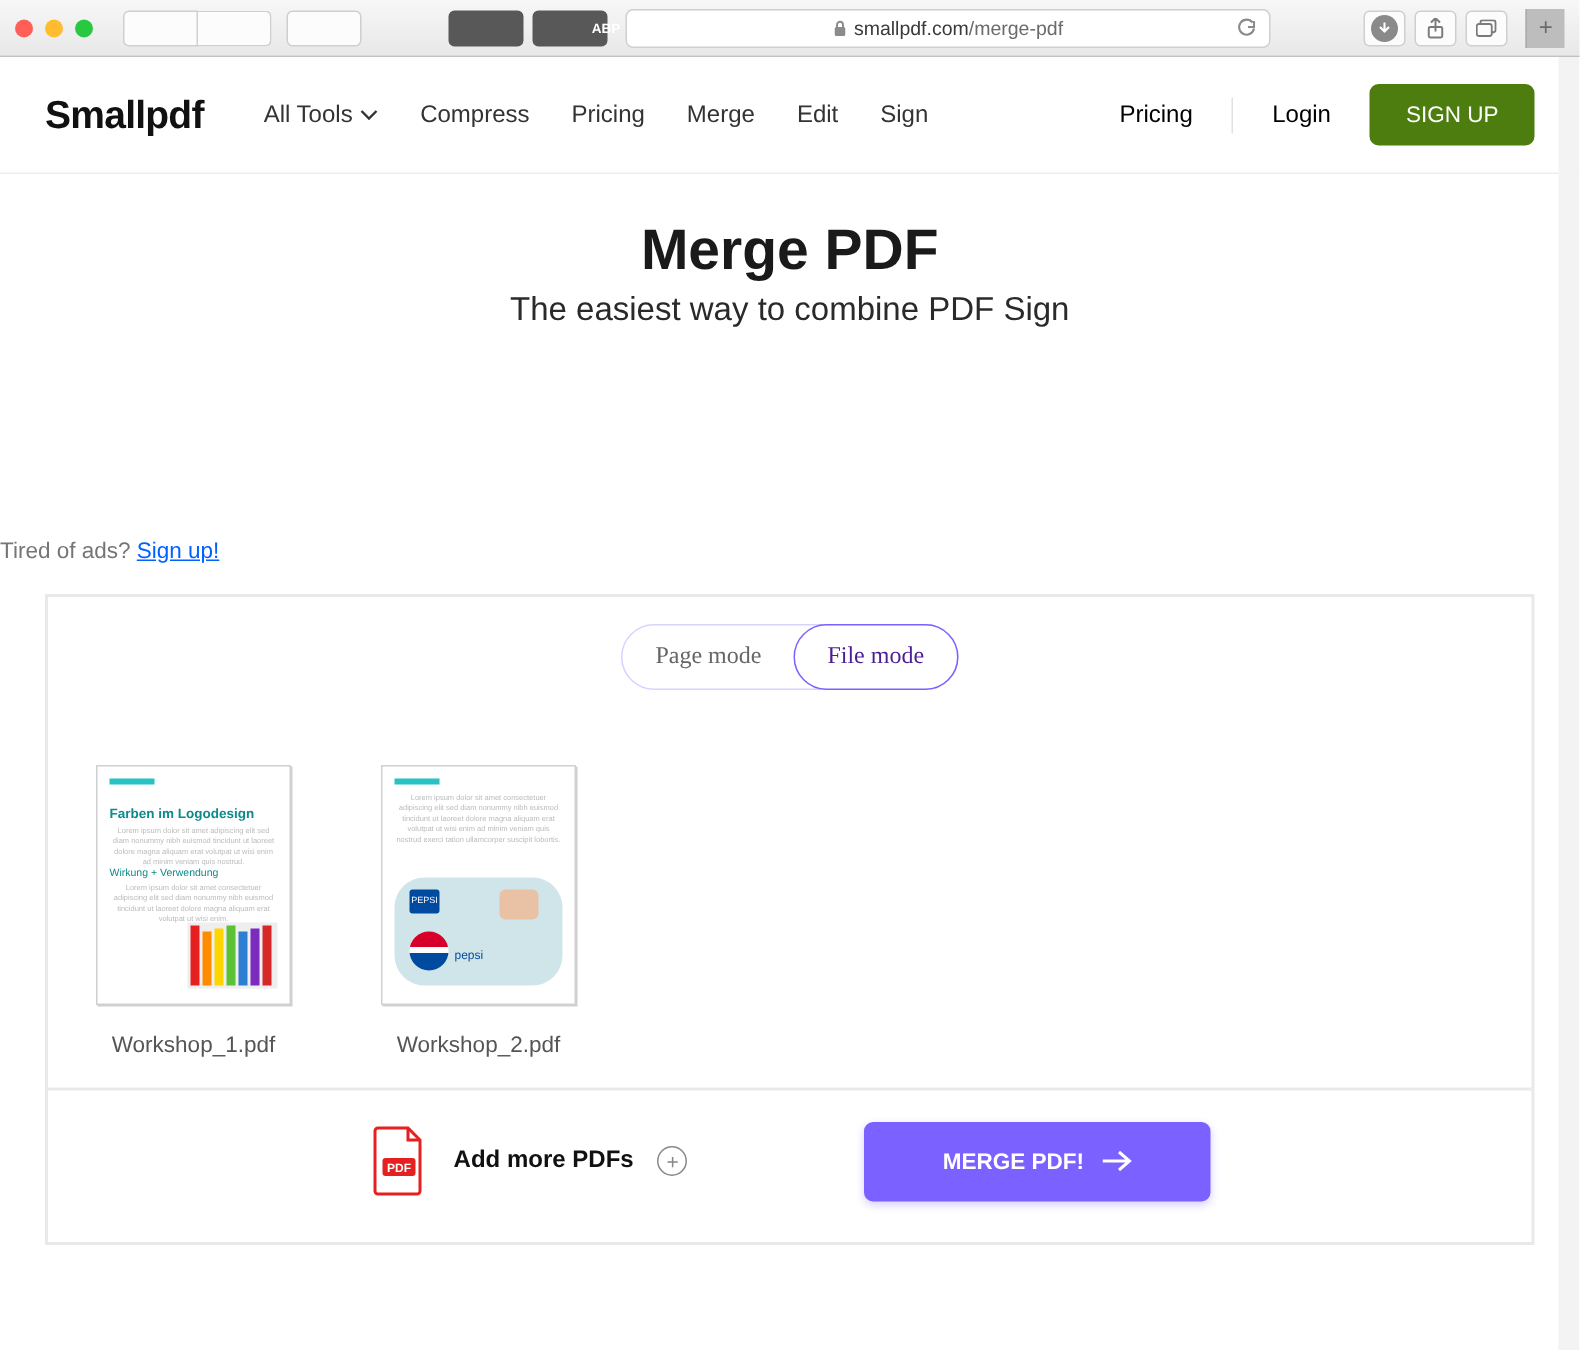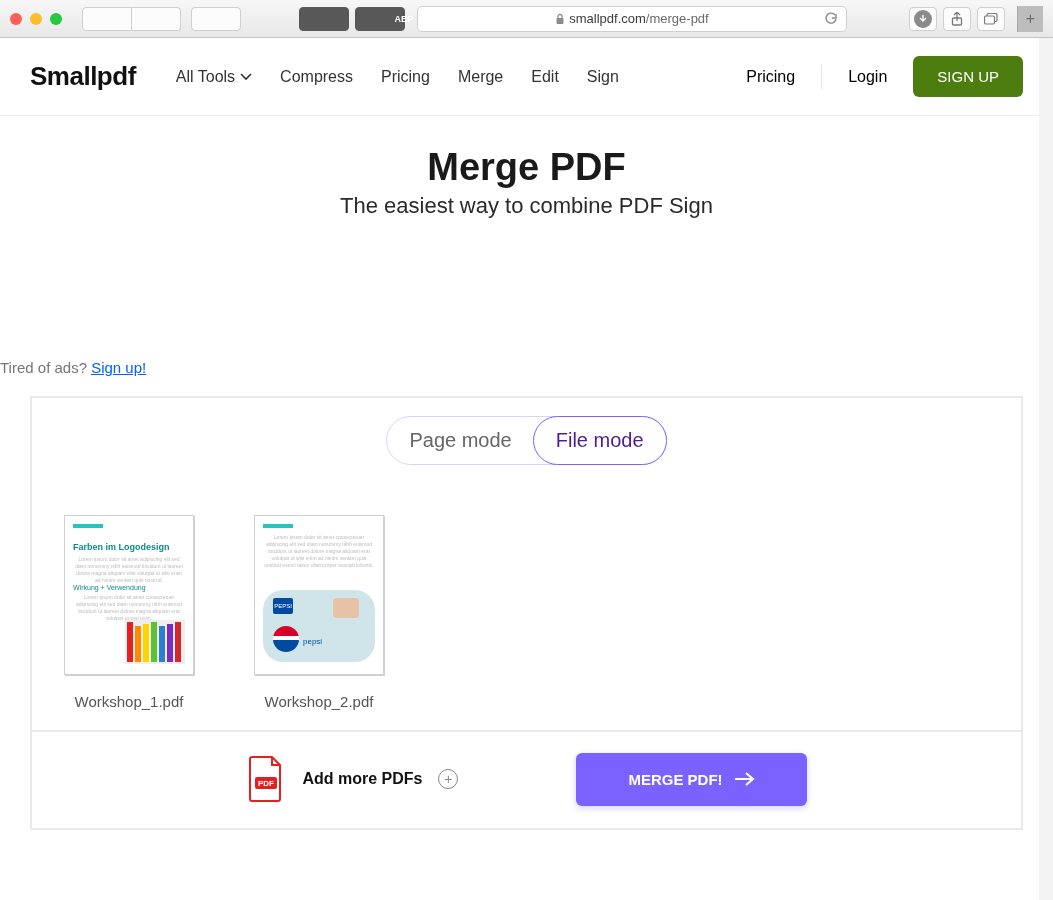--- a/index.html
+++ b/index.html
@@ -111,21 +111,21 @@
     position: relative;
   }
   .mode-toggle {
     display:flex; justify-content:center; padding-top:18px;
   }
   .pill-group {
     border:1px solid #d4d4ff; border-radius:999px; padding:0; display:flex;
     background:#fff;
   }
   .pill {
-    padding:12px 22px; border-radius:999px; font-size:20px; color:#666; cursor:pointer;
+    padding:12px 22px; border-radius:999px; font-size:16px; color:#666; cursor:pointer;font-family:Liberation Serif, serif;
   }
   .pill.active {
     border:1px solid #7b61ff; color:#4c1d95; margin:-1px;
     background:#fff;
   }
 
   .files-row {
     display:flex; gap:60px; padding: 50px 32px 20px 32px;
   }
   .file-tile { width:130px; text-align:center; }

